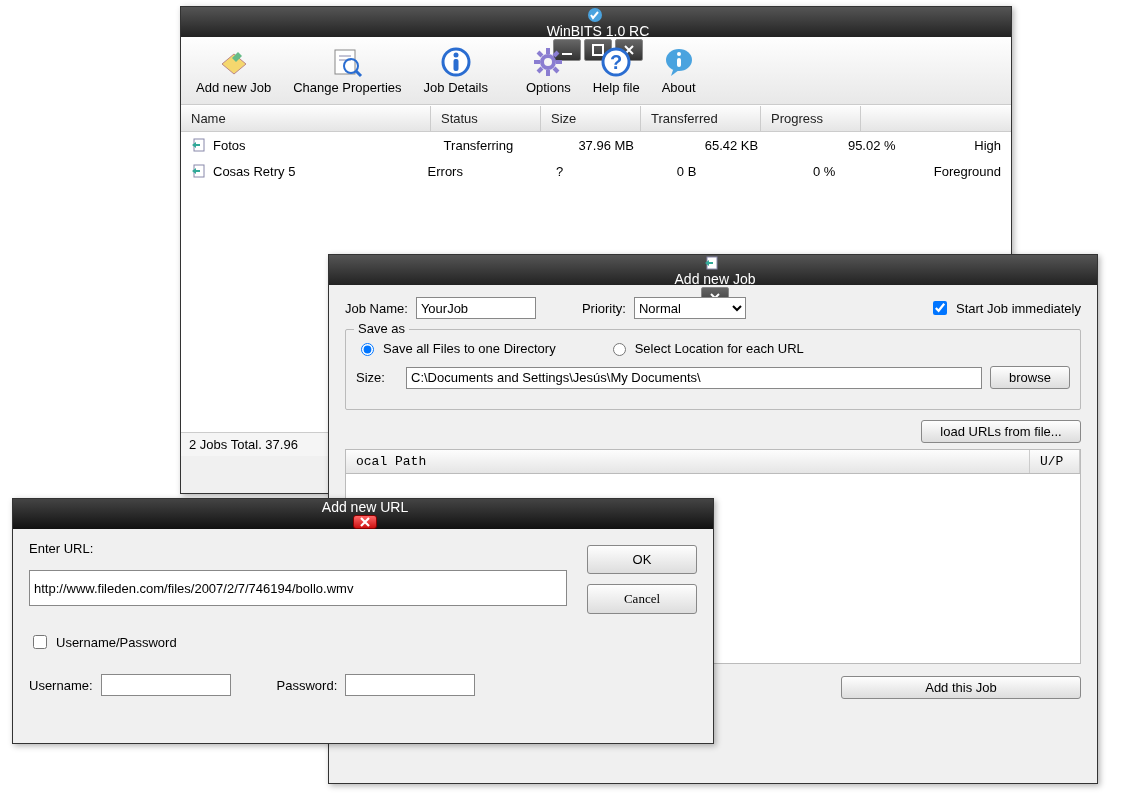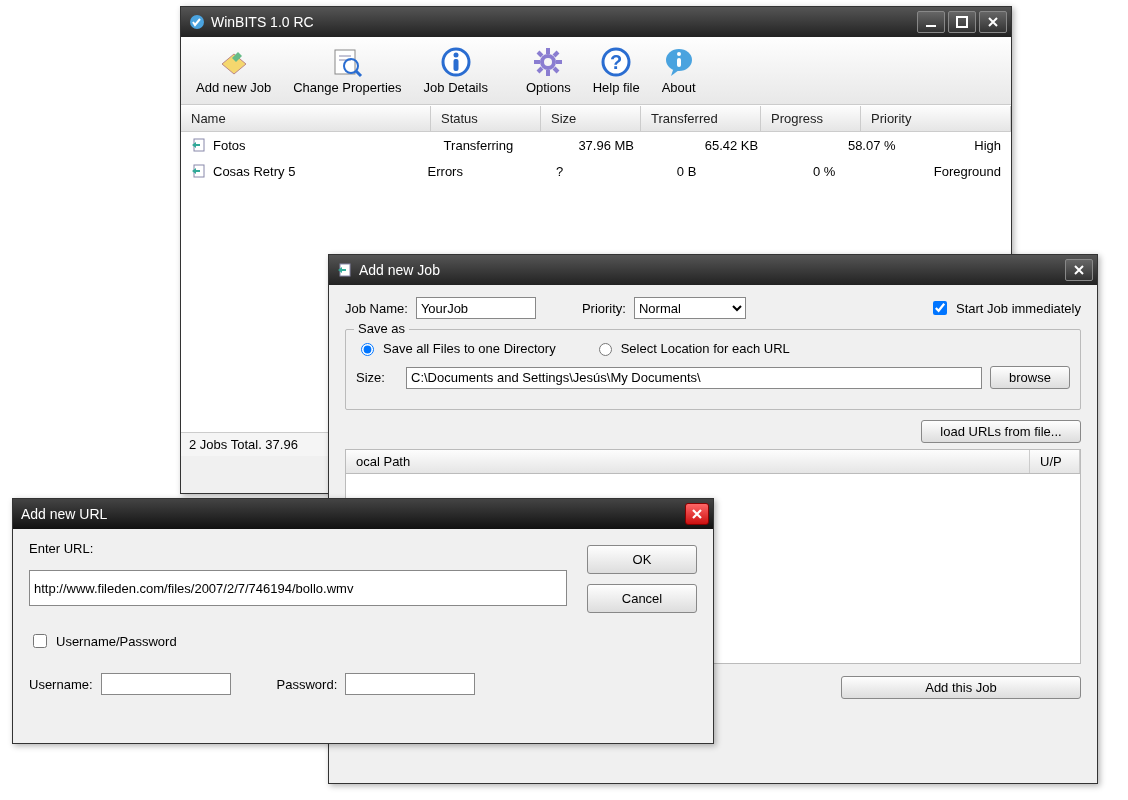--- a/index.html
+++ b/index.html
@@ -1,18 +1,18 @@
 <!DOCTYPE html>
 <html><head>
 <meta charset="utf-8">
 <style>
   * { box-sizing: border-box; }
   body { margin: 0; padding: 0; width: 1128px; height: 800px; background: #fff; font-family: Tahoma, Arial, sans-serif; font-size: 13px; color: #000; overflow: hidden; }
   .window { position: absolute; background: #f0f0f0; border: 1px solid #333; box-shadow: 2px 2px 6px rgba(0,0,0,0.3); }
-  .titlebar { background: linear-gradient(to bottom, #555, #222); color: #fff; display: flex; align-items: center; height: 30px; padding: 0 4px 0 8px; }
+  .titlebar { background: linear-gradient(to bottom, #555, #222); color: #fff; display: flex; align-items: center; height: 30px; padding: 0 4px 0 8px; flex-direction: column; }
   .titlebar .tb-icon { width: 16px; height: 16px; margin-right: 6px; display: inline-flex; align-items: center; justify-content: center; }
   .titlebar .tb-title { flex: 1; font-size: 14px; }
   .titlebar .tb-btns { display: flex; gap: 3px; }
   .titlebar .tb-btn { width: 28px; height: 22px; background: linear-gradient(to bottom,#666,#333); border: 1px solid #888; border-radius: 2px; color: #fff; display: flex; align-items: center; justify-content: center; cursor: pointer; font-weight: bold; font-size: 14px; }
   .titlebar .tb-btn svg { width: 12px; height: 12px; }
   .toolbar { background: linear-gradient(to bottom,#fefefe,#e8e8e8); border-bottom: 1px solid #ccc; display: flex; gap: 0; padding: 4px 4px; }
   .toolbar .tbtn { display: flex; flex-direction: column; align-items: center; padding: 4px 10px; cursor: pointer; border: 1px solid transparent; border-radius: 3px; }
   .toolbar .tbtn .ico { width: 32px; height: 32px; display: flex; align-items: center; justify-content: center; }
   .toolbar .tbtn .lbl { font-size: 13px; margin-top: 2px; }
   .toolbar .gap { width: 16px; }
@@ -23,27 +23,27 @@
   .row .cell { padding: 3px 10px; font-size: 13px; display: flex; align-items: center; }
   .row .cell .rowico { width: 16px; height: 16px; margin-right: 6px; }
   .statusbar { border-top: 1px solid #ccc; padding: 4px 8px; background: #f5f5f5; font-size: 13px; }
   .dlg-body { padding: 12px 16px; }
   .form-line { display: flex; align-items: center; gap: 8px; margin-bottom: 10px; }
   .form-line label { font-size: 13px; }
   input[type=text] { border: 1px solid #888; padding: 2px 4px; font-size: 13px; background: #fff; height: 22px; }
   select { border: 1px solid #888; font-size: 13px; height: 22px; background: #fff; }
   .groupbox { border: 1px solid #bbb; border-radius: 2px; padding: 10px 10px 10px 10px; margin-bottom: 10px; position: relative; }
   .groupbox .legend { position: absolute; top: -9px; left: 8px; background: #f0f0f0; padding: 0 4px; font-size: 13px; }
-  .radio-line { display: flex; gap: 38px; margin-bottom: 10px; }
+  .radio-line { display: flex; gap: 52px; margin-bottom: 10px; }
   .radio-line label { display: flex; align-items: center; gap: 6px; }
   .btn { background: linear-gradient(to bottom,#fefefe,#ddd); border: 1px solid #888; border-radius: 3px; padding: 3px 14px; font-size: 13px; cursor: pointer; min-width: 80px; text-align: center; }
   .btn.wide { min-width: 150px; }
   .btn.primary { background: linear-gradient(to bottom,#ffe9b8,#f5c65a); border-color: #c29a3a; }
   .url-list-hdr { display: flex; background: linear-gradient(to bottom,#fdfdfd,#e5e5e5); border: 1px solid #bbb; }
-  .url-list-hdr .col { padding: 4px 10px; border-right: 1px solid #ccc; }
+  .url-list-hdr .col { padding: 4px 10px; border-right: 1px solid #ccc; font-family: Liberation Mono, monospace; }
   .url-list-body { height: 120px; background: #fff; border: 1px solid #bbb; border-top: none; }
   .bottom-btns { display: flex; gap: 20px; margin-top: 12px; }
   .close-red { background: linear-gradient(to bottom,#f66,#c11); border: 1px solid #800; color: #fff; width: 24px; height: 22px; border-radius: 3px; display: flex; align-items: center; justify-content: center; cursor: pointer; font-weight: bold; }
   .chk { display: flex; align-items: center; gap: 6px; }
   .chk input { width: 14px; height: 14px; }
 </style>
 </head>
 <body>
 
 <div class="window" style="left:180px; top:6px; width:832px; height:488px;">
@@ -146,36 +146,35 @@
       <span class="lbl">About</span>
     </div>
   </div>
 
   <div class="listhdr">
     <div class="col" style="width:250px">Name</div>
     <div class="col" style="width:110px">Status</div>
     <div class="col" style="width:100px">Size</div>
     <div class="col" style="width:120px">Transferred</div>
     <div class="col" style="width:100px">Progress</div>
-    <div class="col" style="flex:1">Priority</div>
   </div>
 
   <div class="listbody" style="height:300px;">
     <div class="row">
       <div class="cell" style="width:250px">
         <span class="rowico"><svg width="16" height="16" viewBox="0 0 16 16">
               <rect x="3" y="2" width="10" height="12" fill="#fff" stroke="#88a"></rect>
               <path d="M1 8l4-3v2h4v2H5v2z" fill="#3a9"></path>
             </svg></span>
         <span>Fotos</span>
       </div>
       <div class="cell" style="width:110px">Transferring</div>
       <div class="cell" style="width:100px">37.96 MB</div>
       <div class="cell" style="width:120px">65.42 KB</div>
-      <div class="cell" style="width:100px">58.07 %</div>
+      <div class="cell" style="width:100px">95.02 %</div>
       <div class="cell" style="flex:1">High</div>
     </div>
     <div class="row">
       <div class="cell" style="width:250px">
         <span class="rowico"><svg width="16" height="16" viewBox="0 0 16 16">
               <rect x="3" y="2" width="10" height="12" fill="#fff" stroke="#88a"></rect>
               <path d="M1 8l4-3v2h4v2H5v2z" fill="#3a9"></path>
             </svg></span>
         <span>Cosas Retry 5</span>
       </div>
@@ -273,21 +272,21 @@
   </div>
 
   <div class="dlg-body">
     <div style="display:flex; gap:20px;">
       <div style="flex:1;">
         <div style="margin-bottom:14px;">Enter URL:</div>
         <input type="text" style="width: 100%; height: 36px;" value="http://www.fileden.com/files/2007/2/7/746194/bollo.wmv">
       </div>
       <div style="display:flex; flex-direction:column; gap:10px; padding-top:4px;justify-content:center;">
         <button class="btn" style="width:110px; padding:6px 0;">OK</button>
-        <button class="btn" style="width:110px; padding:6px 0;">Cancel</button>
+        <button class="btn" style="width:110px; padding:6px 0;font-family:Liberation Serif, serif;">Cancel</button>
       </div>
     </div>
 
     <div style="margin-top:18px;">
       <label class="chk">
         <input type="checkbox" style="">
         <span>Username/Password</span>
       </label>
     </div>
 

